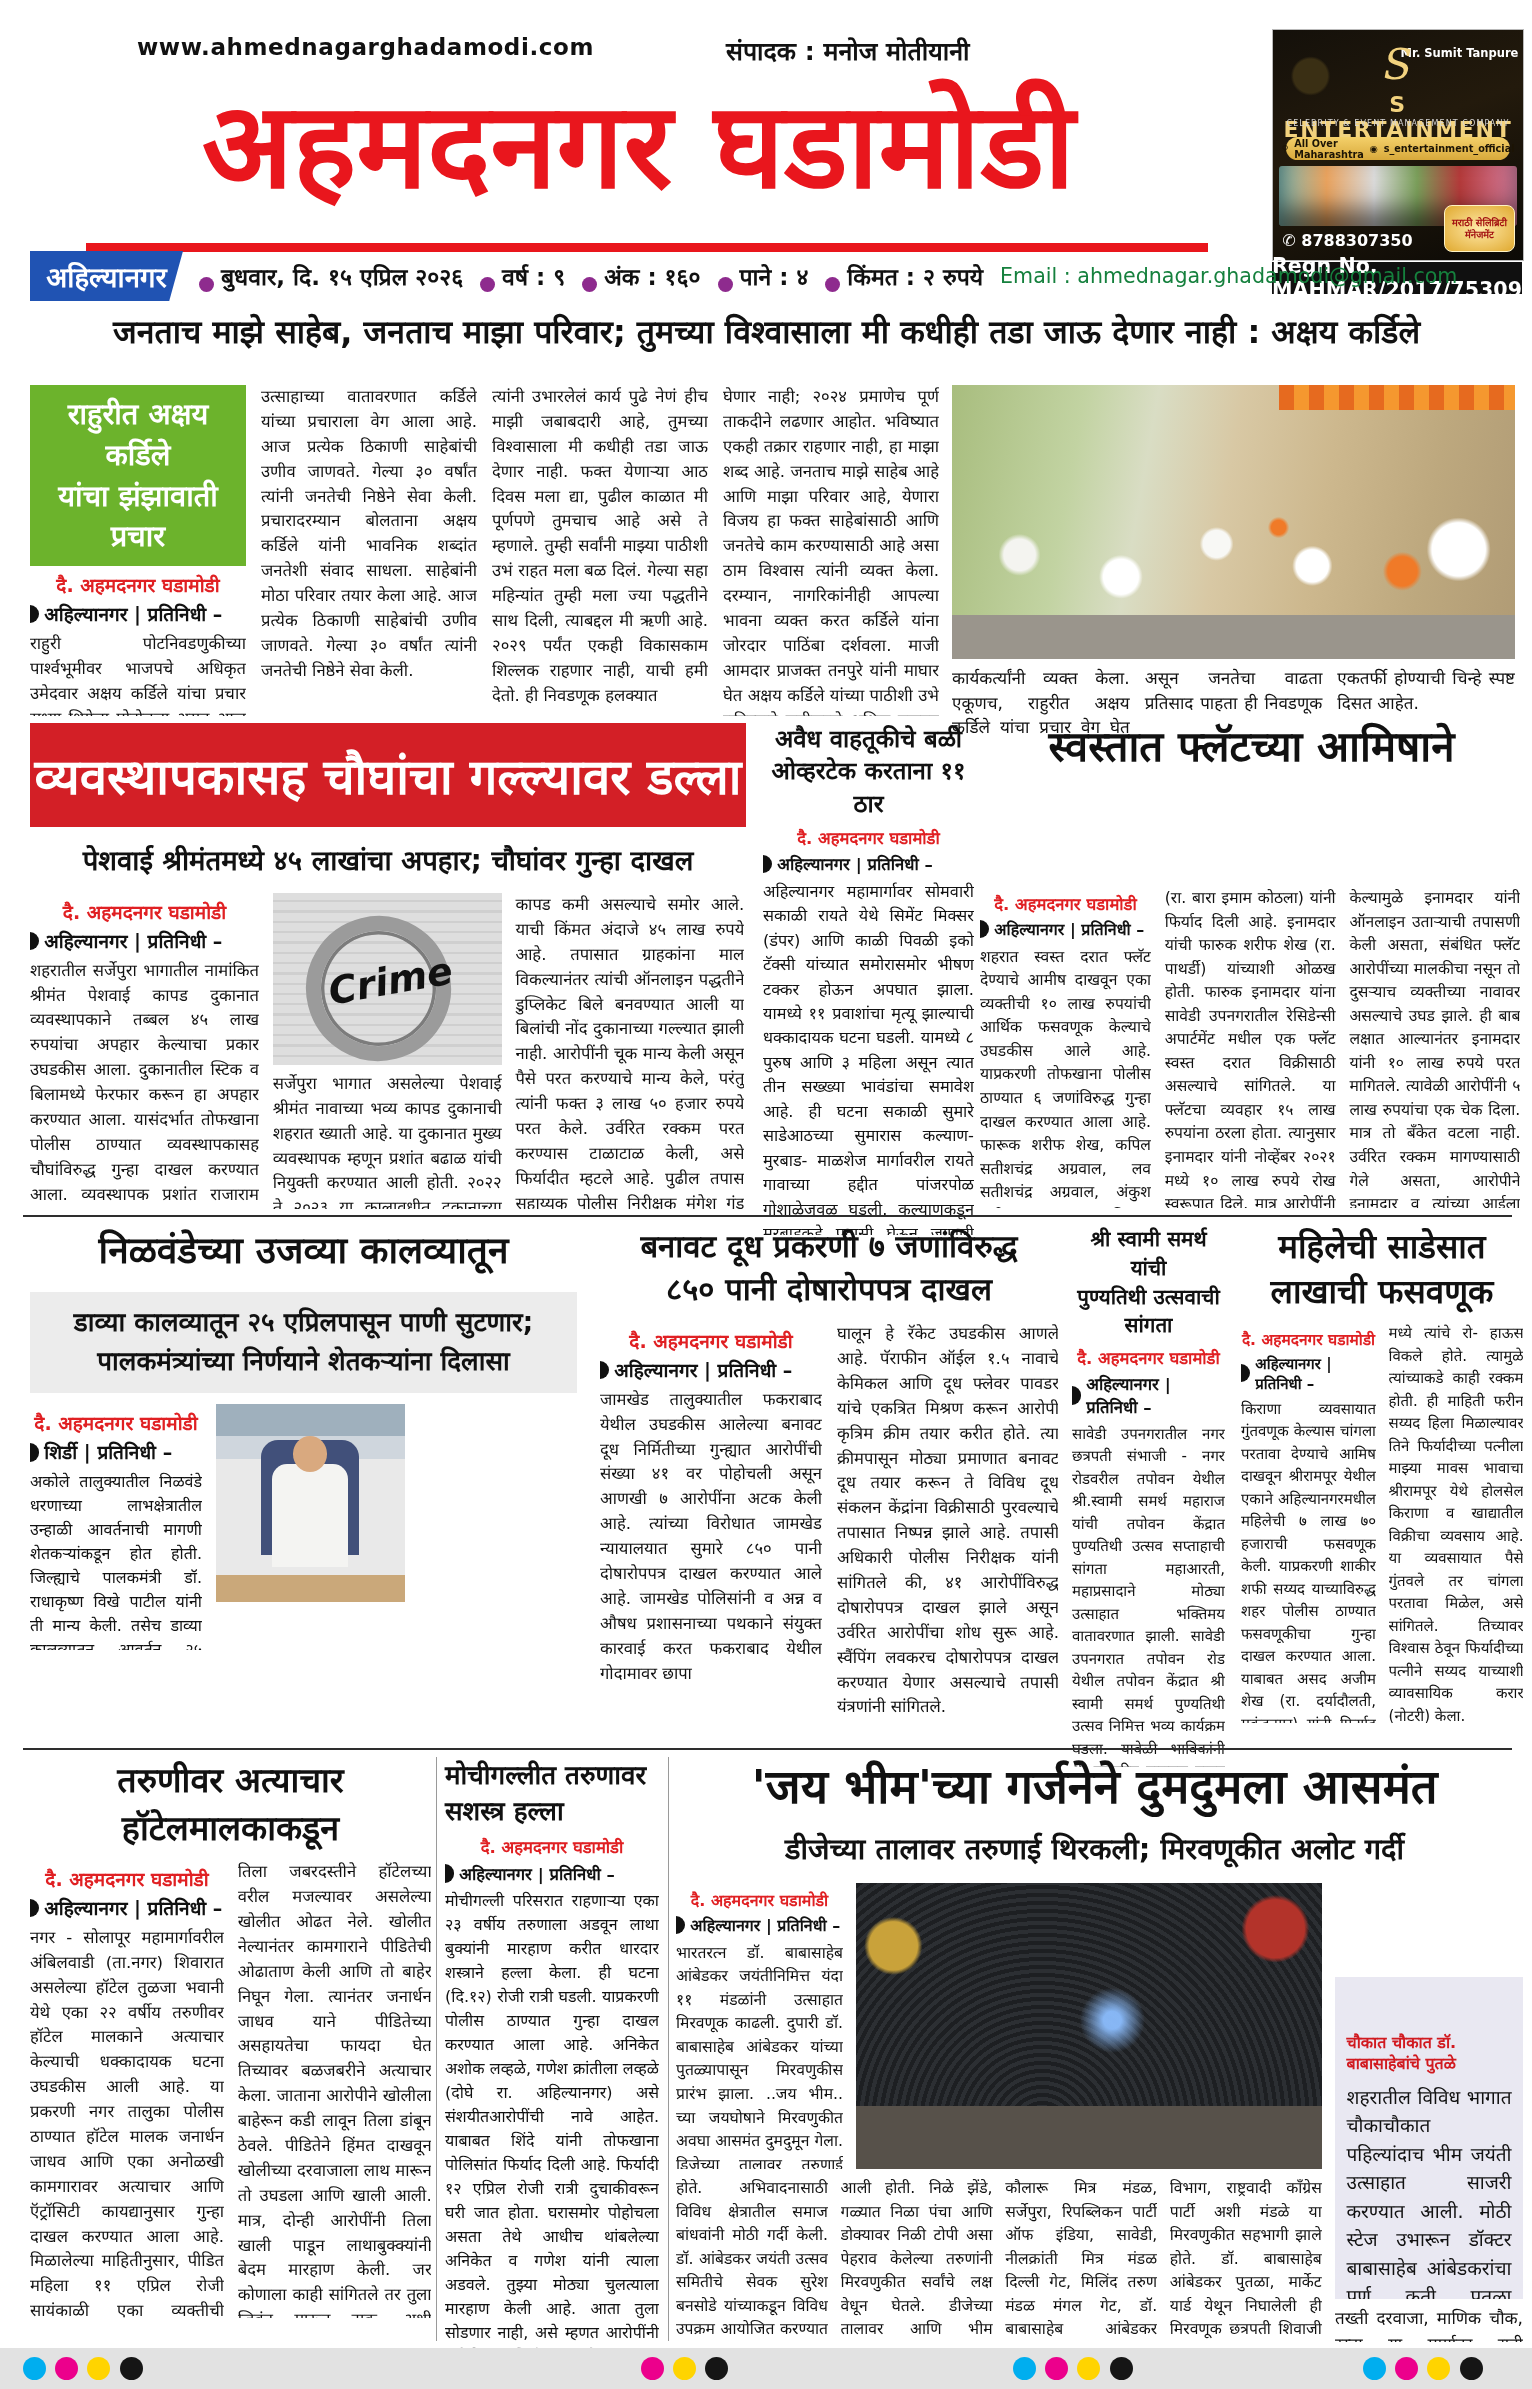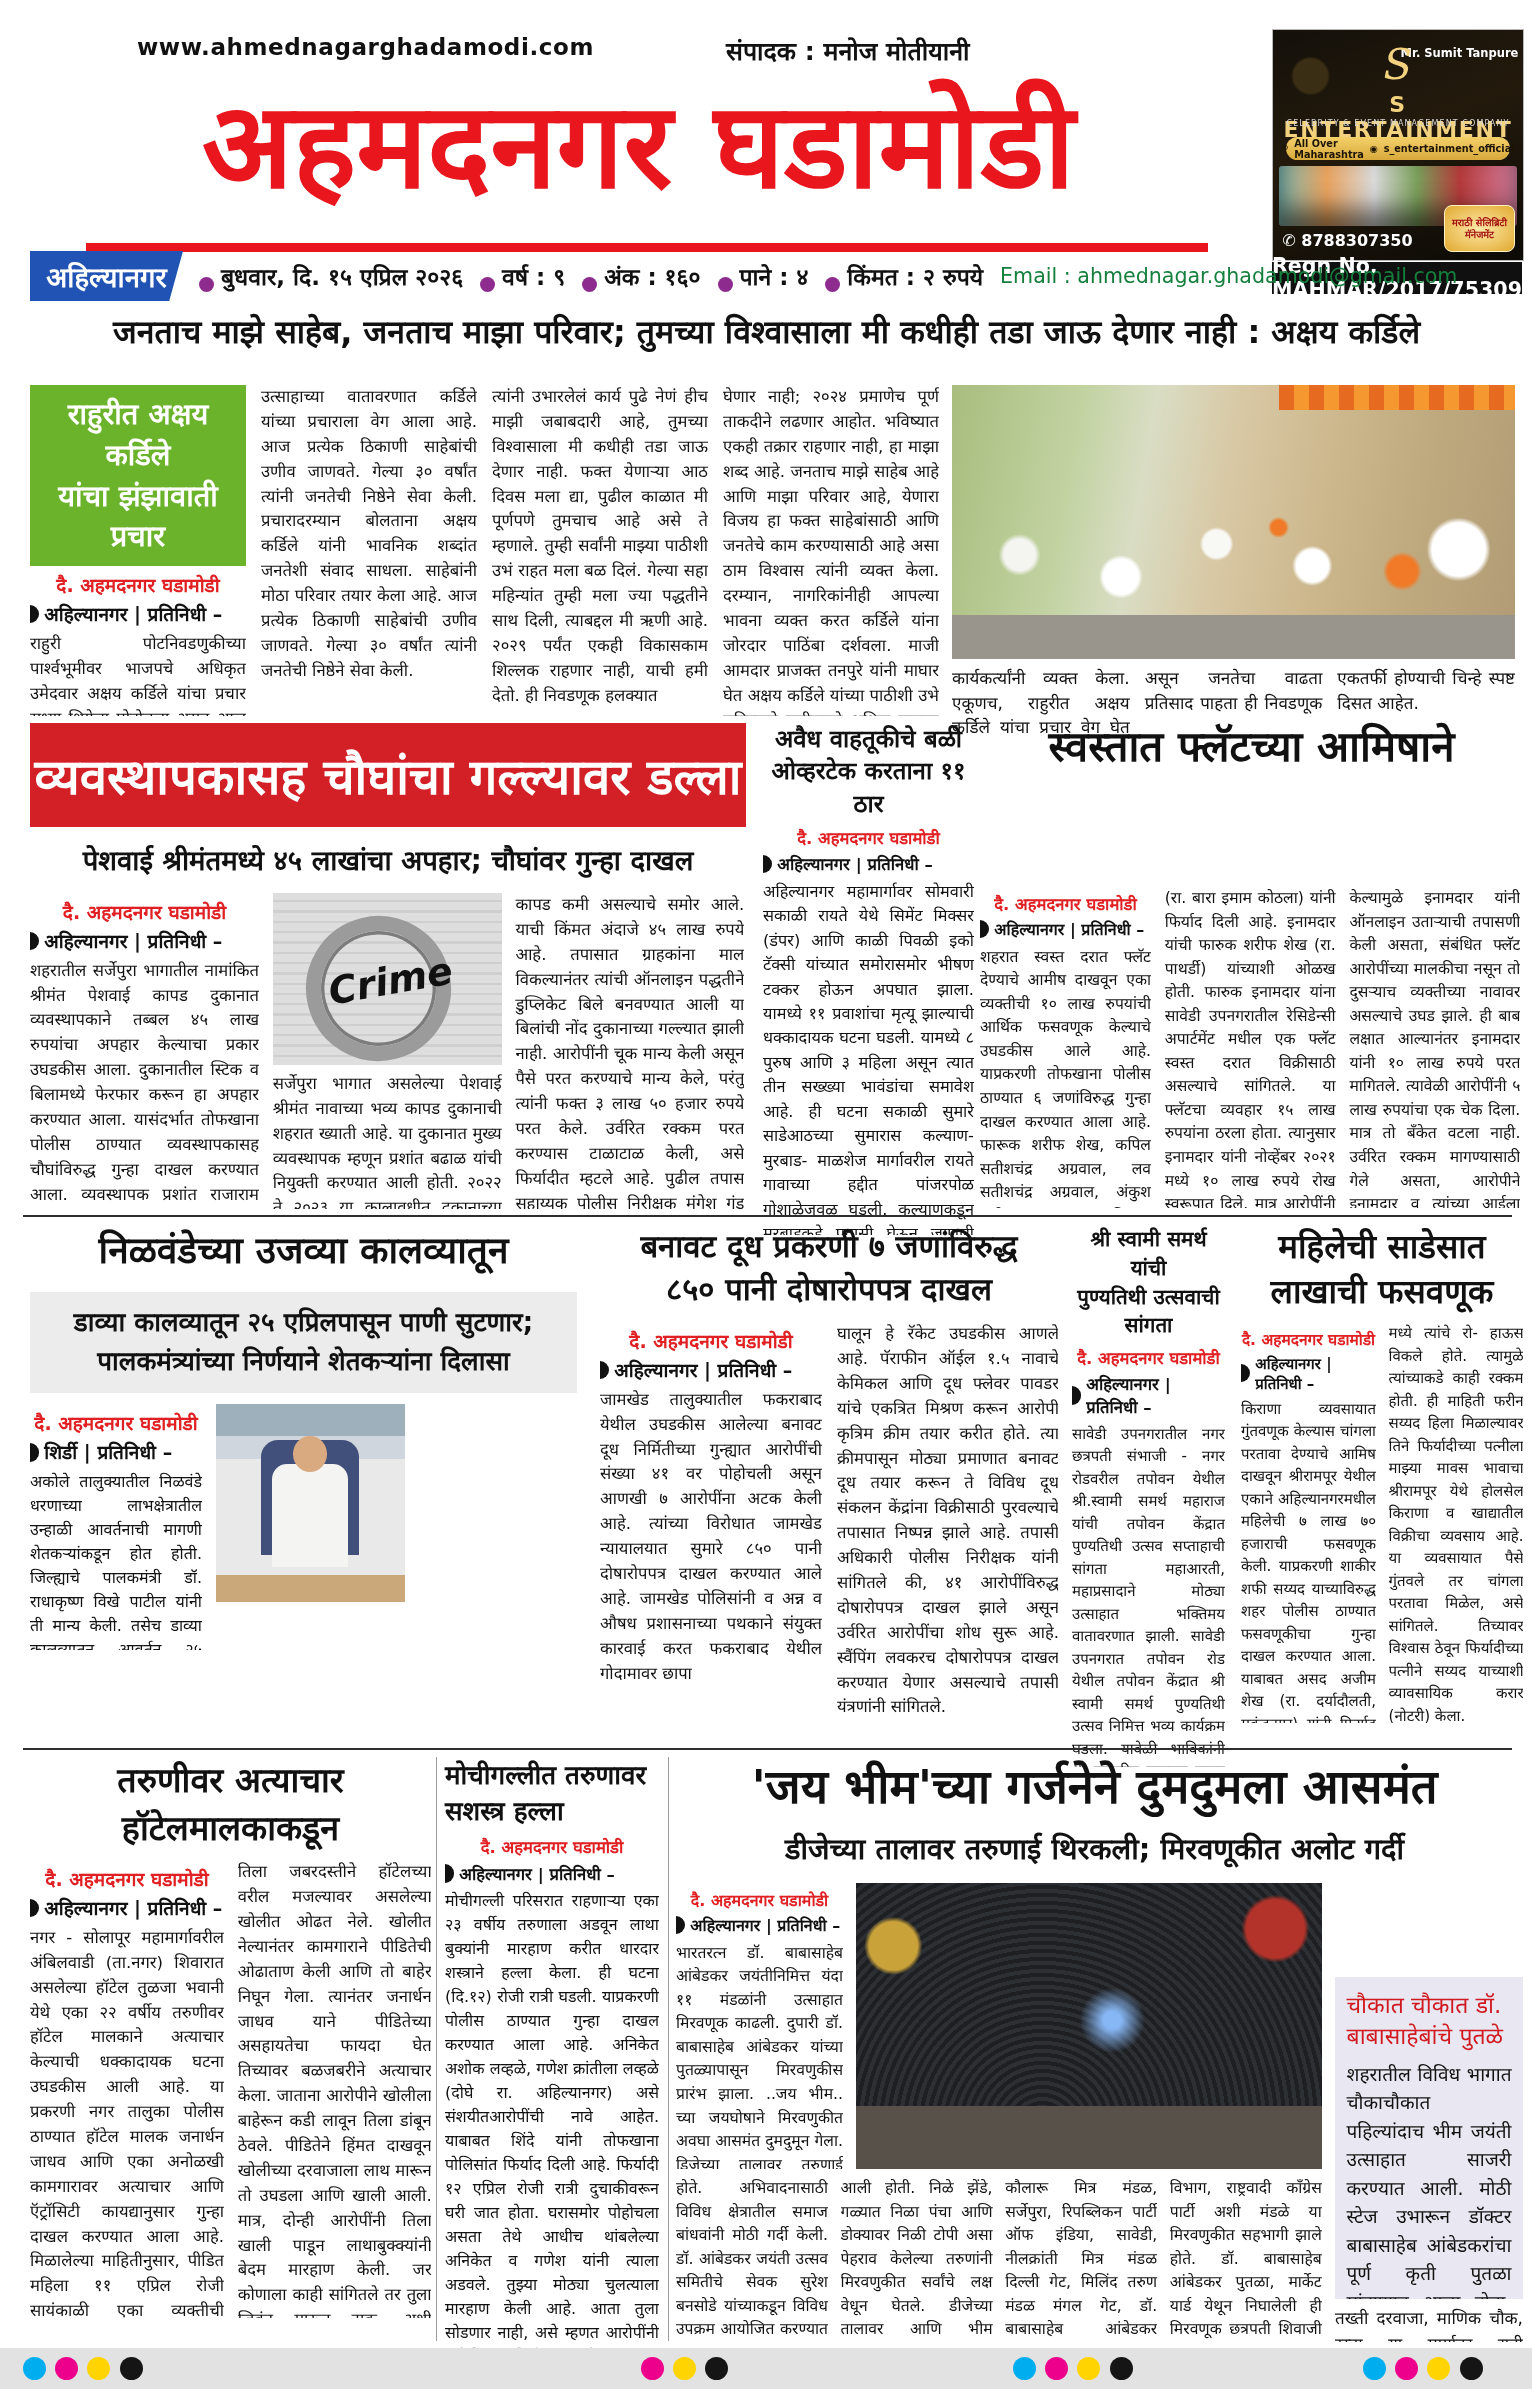--- a/index.html
+++ b/index.html
@@ -146,21 +146,21 @@
       radial-gradient(circle at 55% 48%,rgba(140,190,255,.95) 0 3%,rgba(140,190,255,0) 11%),
       radial-gradient(circle at 90% 16%,#b3332a 0 6%,transparent 7%),
       radial-gradient(circle at 8% 22%,#c9a23a 0 5%,transparent 6%),
       linear-gradient(0deg,#57514a 0 22%,transparent 22%),
       repeating-radial-gradient(circle at 40% 86%,#1d1f22 0 4px,#2c2f33 4px 8px),
       linear-gradient(180deg,#7c8890 0 14%,#4a5258 14% 42%,#2f3438 42% 64%,#55504a 64% 100%);}
   .jb-cols{left:676px;top:2176px;width:646px;height:165px;display:flex;gap:12.6px;overflow:hidden;}
   .jb-col{width:152px;flex:0 0 auto;overflow:hidden;}
   .jb-col .body{font-size:15.7px;}
   .statue{left:1335px;top:1977px;width:188px;height:322px;background:#e9e8f2;padding:12.6px 11.5px;box-sizing:border-box;overflow:hidden;}
-  .st-head{color:#d11a20;font-size:23px;font-weight:400;line-height:1.35;}
+  .st-head{color:#d11a20;font-size:16px;font-weight:700;line-height:1.35;margin-top:42px;}
   .st-body{font-size:19px;line-height:1.5;margin-top:8px;text-align:justify;}
   .st-below{left:1335px;top:2306px;width:188px;font-size:17px;line-height:1.5;height:36px;overflow:hidden;text-align:justify;}
 
   
   .footer{left:0;top:2348px;width:1533px;height:42px;background:#e2e2e2;}
   .cmyk{position:absolute;top:2357px;display:flex;gap:9.2px;}
   .cdot{width:23px;height:23px;border-radius:50%;}
   .c-c{background:#00aeef;} .c-m{background:#ec008c;} .c-y{background:#ffd400;} .c-k{background:#151515;}
 </style>
 </head>

